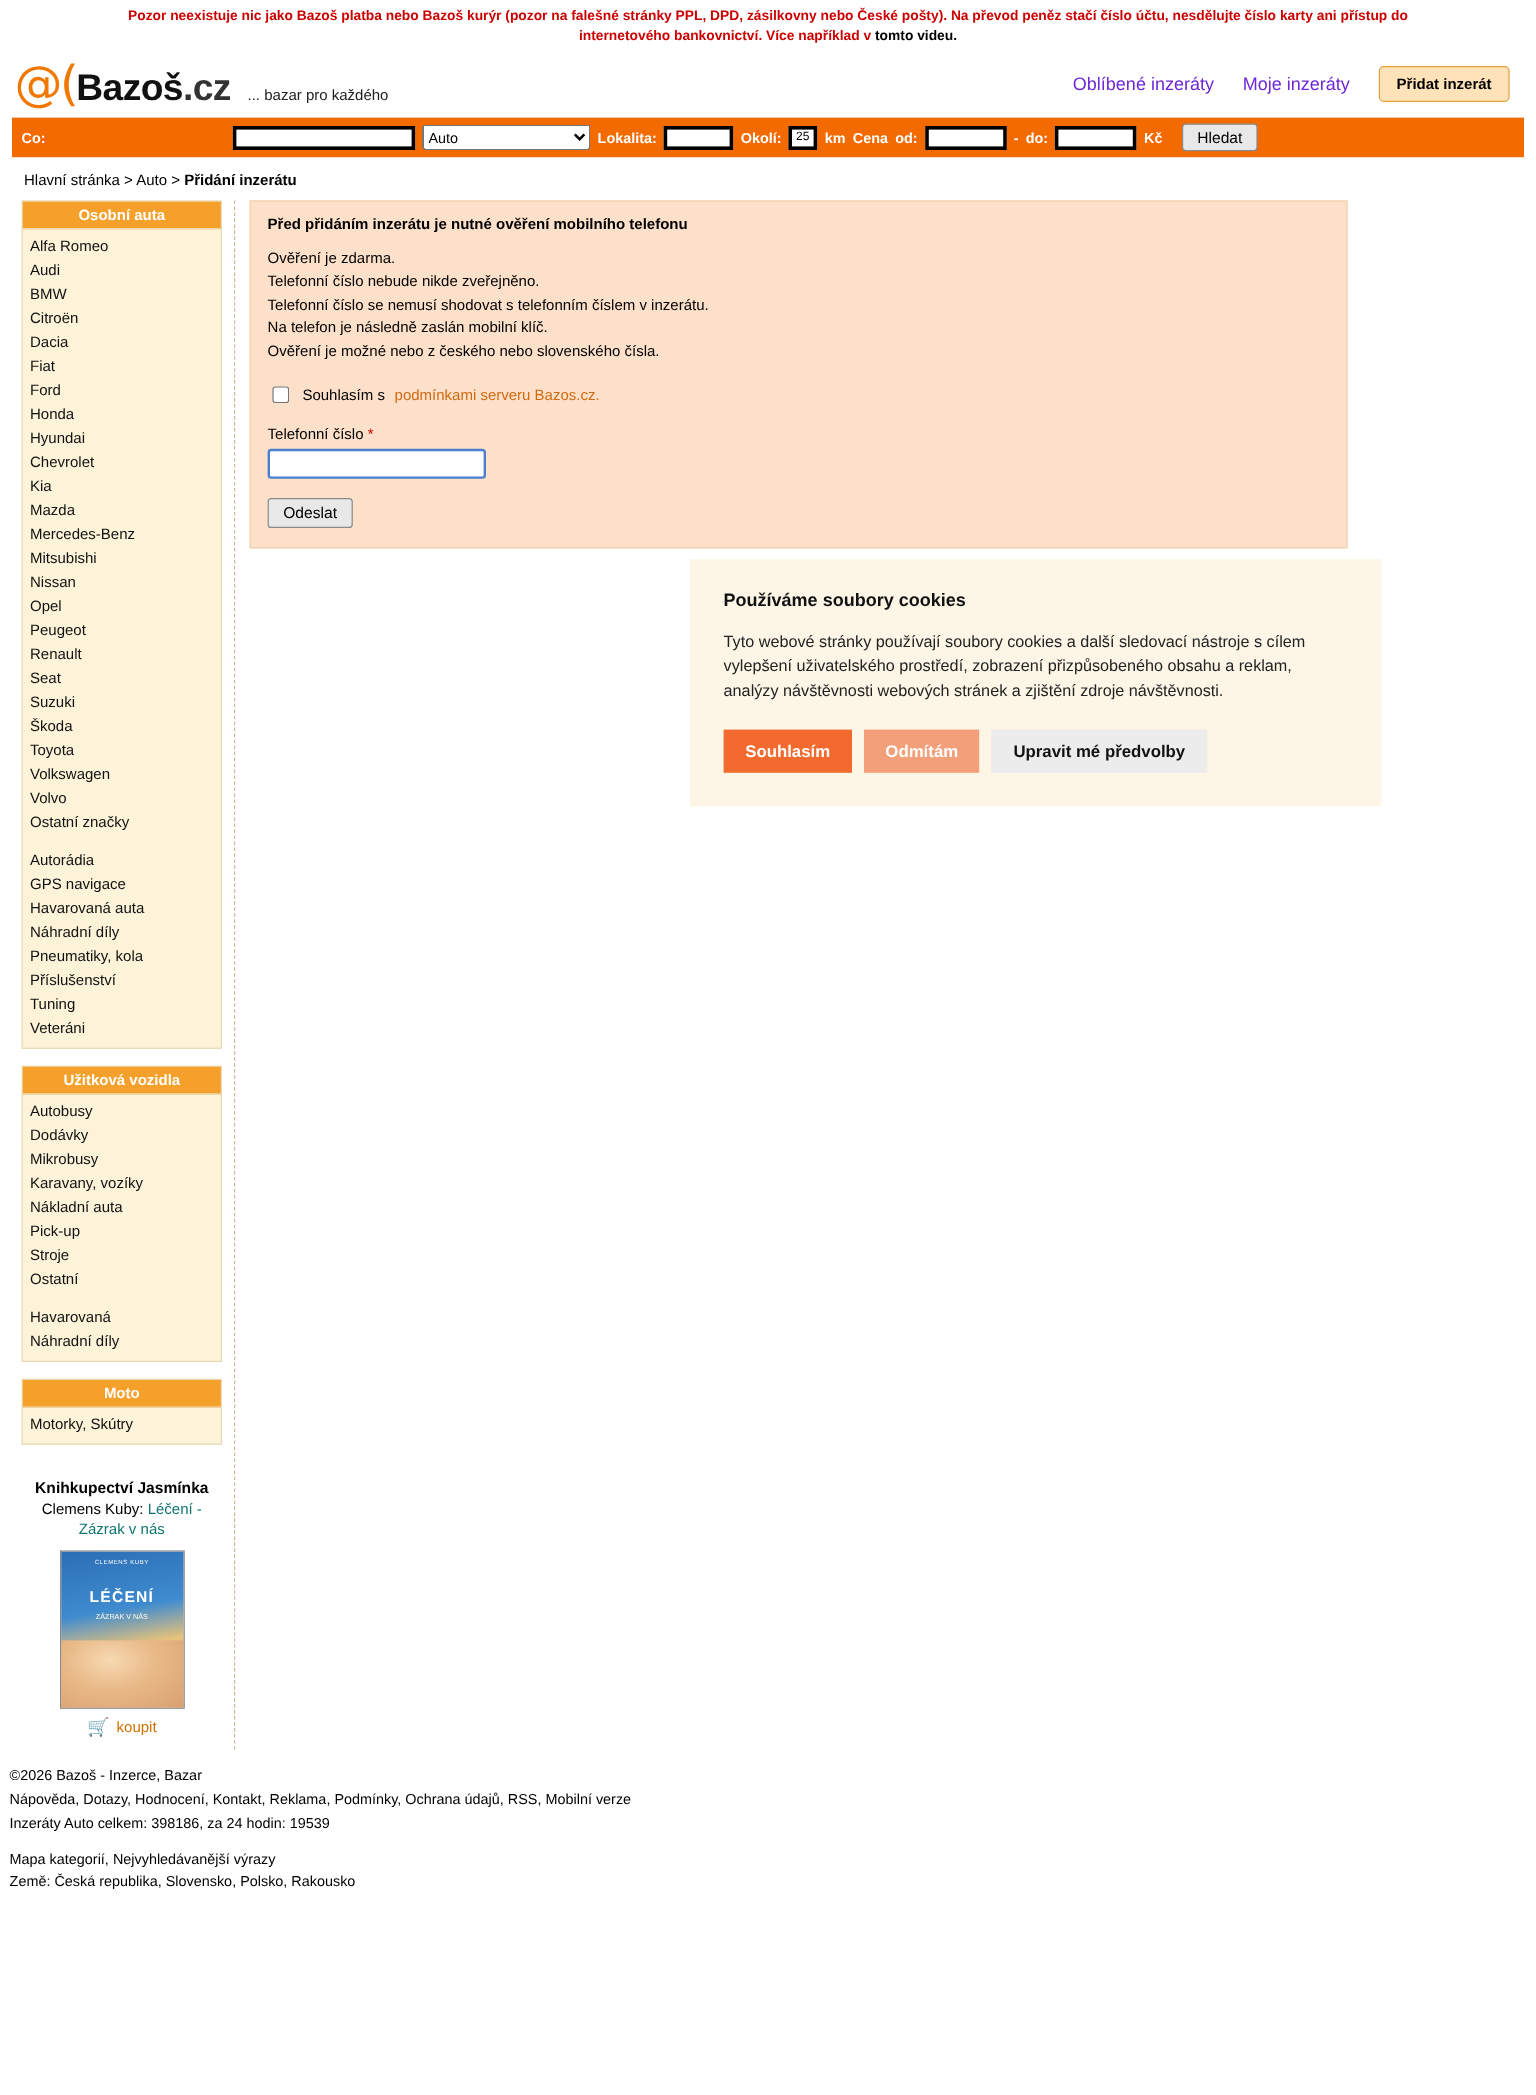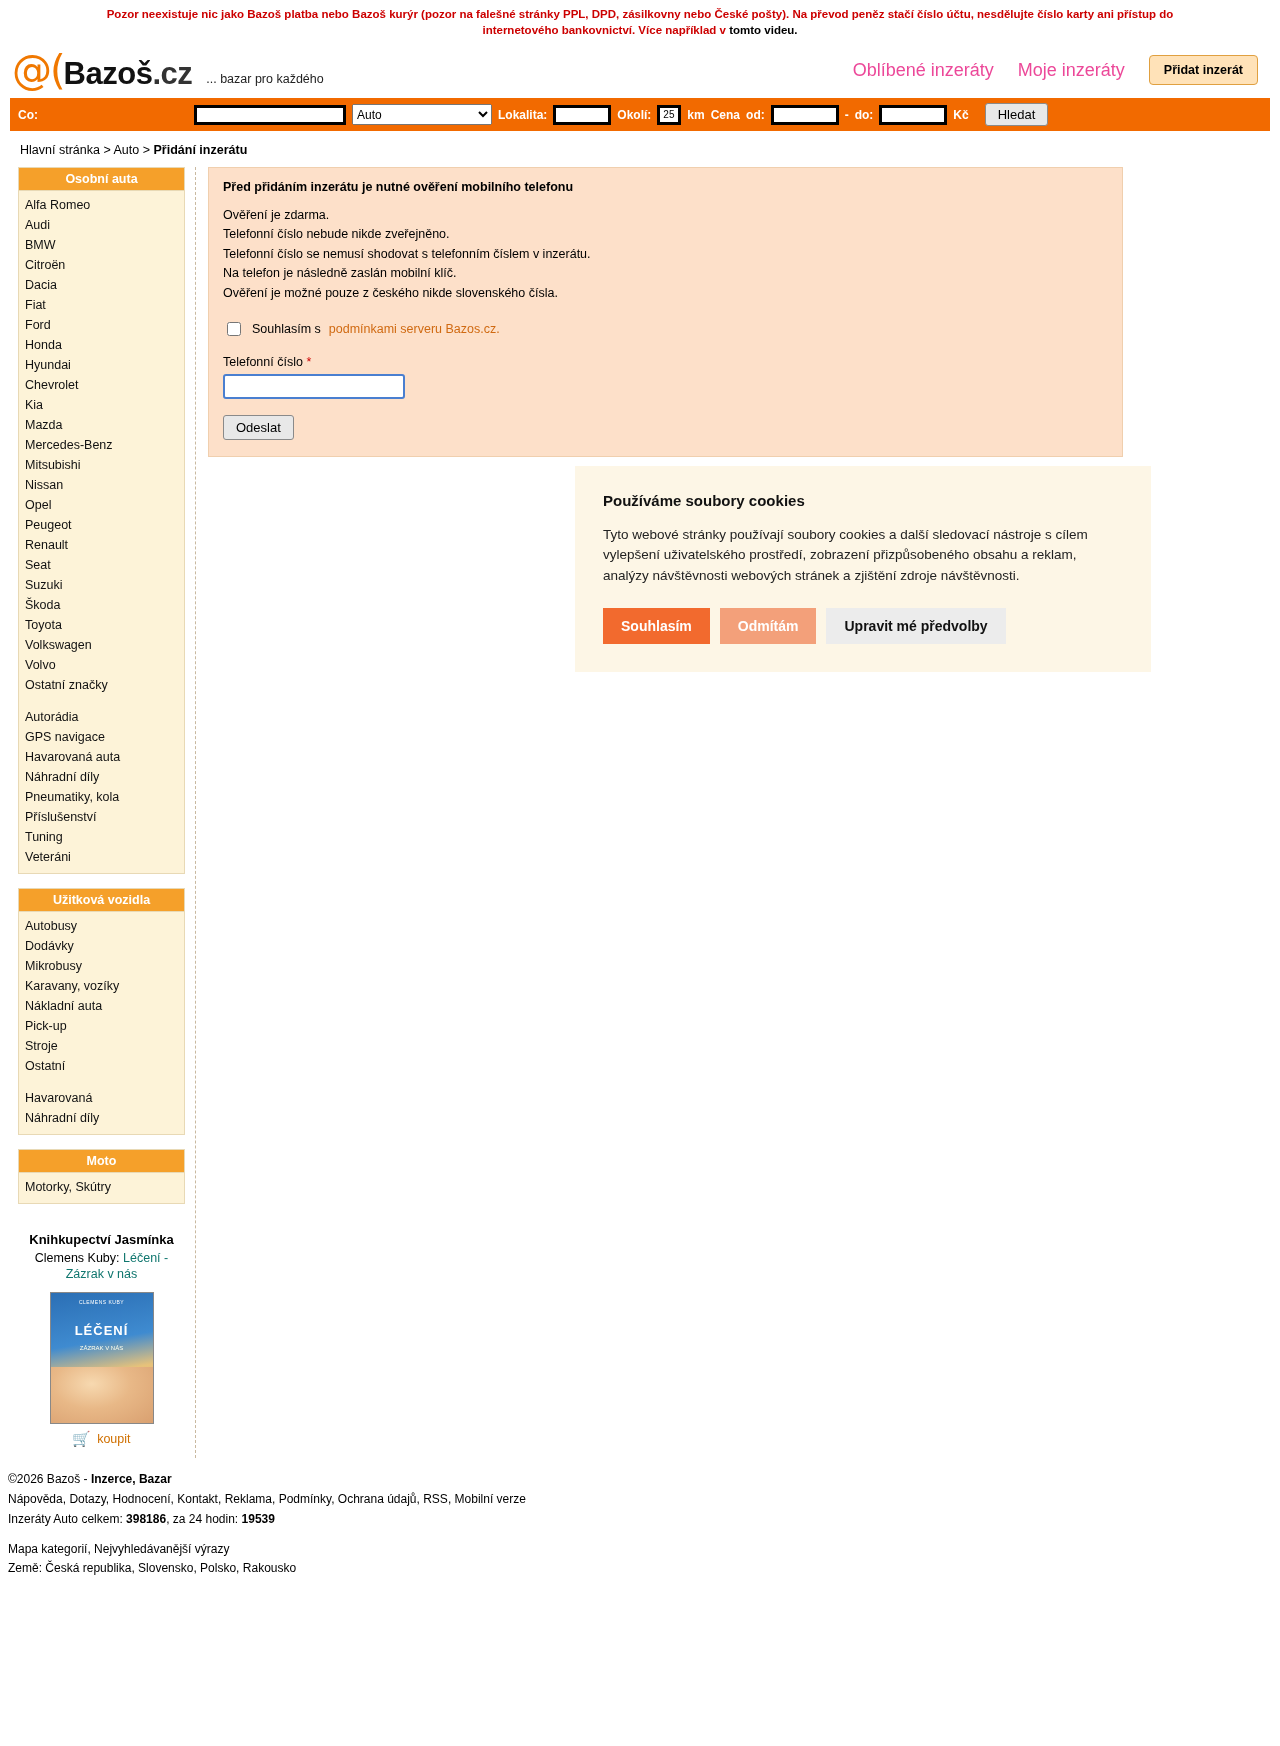--- a/index.html
+++ b/index.html
@@ -54,22 +54,22 @@
     padding-bottom: 4px;
   }
   .header-right {
     margin-left: auto;
     display: flex;
     align-items: center;
     gap: 24px;
     padding-right: 10px;
   }
   .header-link {
-    font-size: 18px;
-    color: #ec4899;
+    font-size: 15px;
+    color: #6d28d9;
     text-decoration: none;
   }
   .btn-add {
     background: #ffe2b8;
     border: 1px solid #e0a040;
     border-radius: 4px;
     font-size: 12.5px;
     font-weight: bold;
     padding: 7px 14px;
     cursor: pointer;
@@ -211,21 +211,21 @@
   .ck-custom { background: #ececec; color: #111; }
 
   
   .footer {
     padding: 12px 0 20px 8px;
     font-size: 12px;
     line-height: 1.65;
     border-top: 0;
   }
   .footer a { color: #000; text-decoration: none; }
-  .footer .b { font-weight: bold; text-align: center; }
+  .footer .b { font-weight: normal; text-align: center; }
   .footer-gap { height: 10px; }
 </style>
 </head>
 <body>
 
 <div class="warning">
   <span>Pozor neexistuje nic jako Bazoš platba nebo Bazoš kurýr (pozor na falešné stránky PPL, DPD, zásilkovny nebo České pošty). Na převod peněz stačí číslo účtu, nesdělujte číslo karty ani přístup do internetového bankovnictví. Více například v</span>
   <span class="black">tomto videu.</span>
 </div>
 
@@ -359,21 +359,21 @@
   </div>
 
   <div class="content">
     <div class="verify-panel">
       <div class="verify-title">Před přidáním inzerátu je nutné ověření mobilního telefonu</div>
       <div class="verify-lines">
         <div>Ověření je zdarma.</div>
         <div>Telefonní číslo nebude nikde zveřejněno.</div>
         <div>Telefonní číslo se nemusí shodovat s telefonním číslem v inzerátu.</div>
         <div>Na telefon je následně zaslán mobilní klíč.</div>
-        <div>Ověření je možné pouze z českého nikde slovenského čísla.</div>
+        <div>Ověření je možné nebo z českého nebo slovenského čísla.</div>
       </div>
       <div class="agree-row">
         <input type="checkbox" style="">
         <span>Souhlasím s</span>
         <a href="#">podmínkami serveru Bazos.cz.</a>
       </div>
       <div class="field-label">
         <span>Telefonní číslo</span>
         <span class="req">*</span>
       </div>

